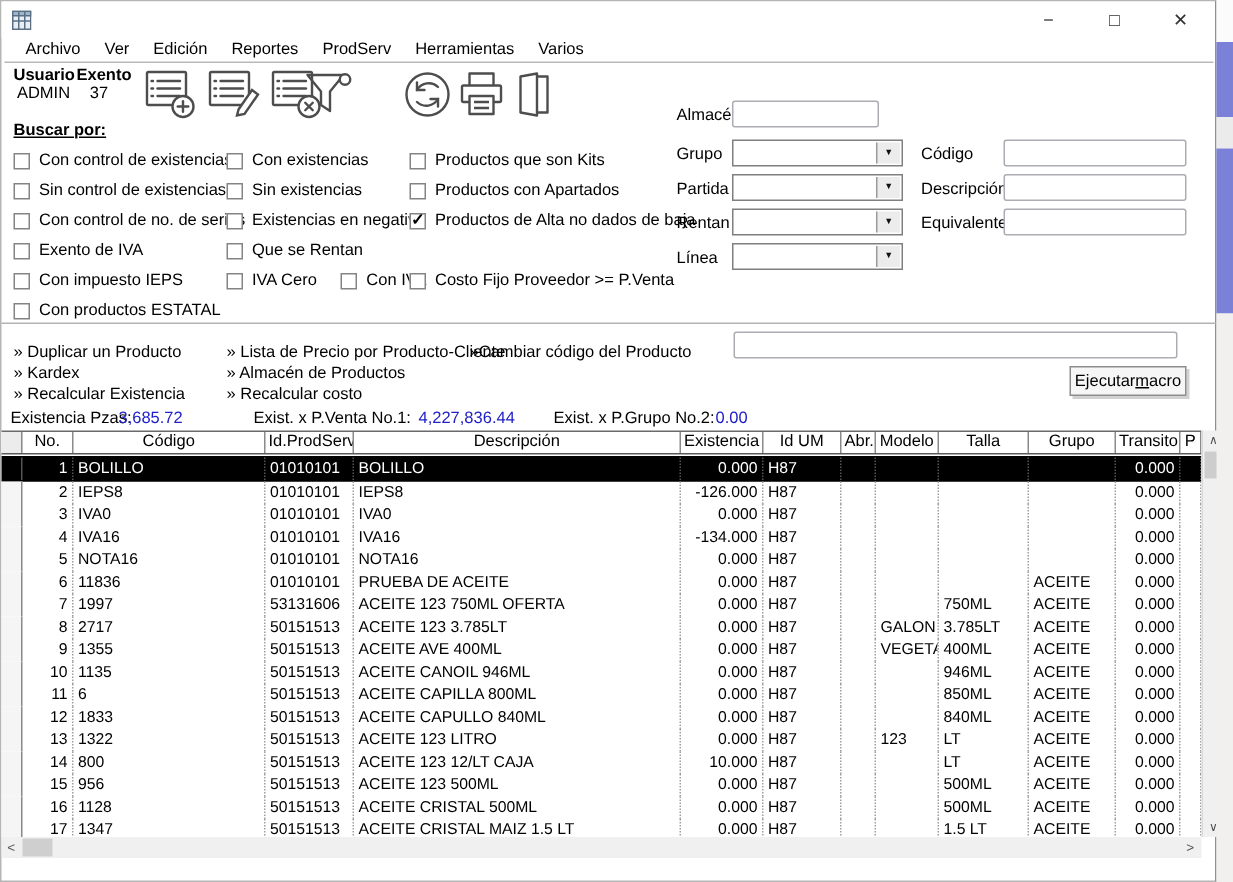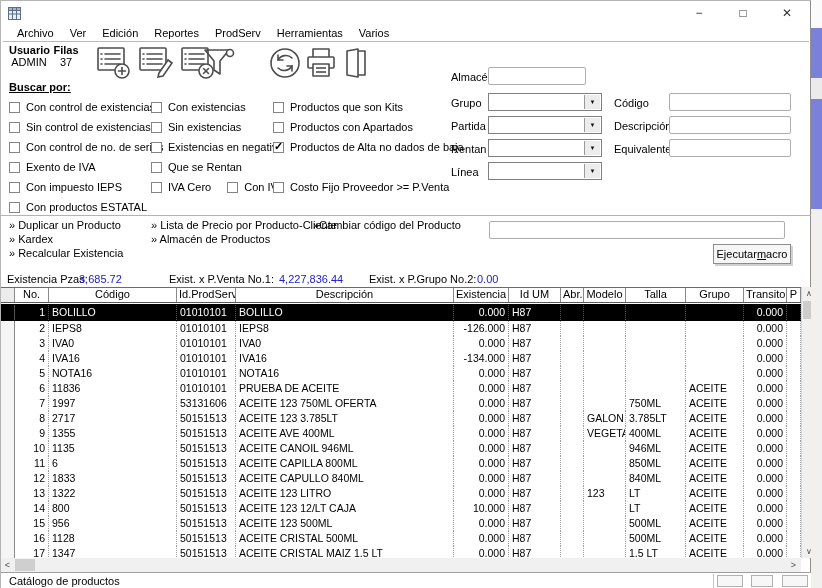--- a/index.html
+++ b/index.html
@@ -33,21 +33,21 @@
   
   .f-label{position:absolute;white-space:nowrap}
   .ti{position:absolute;height:18px;border:1px solid #abadb3;border-radius:2px;background:#fff;
       box-sizing:border-box;font:11px "Liberation Sans",sans-serif;padding:0 3px;outline:none}
   .dd{position:absolute;height:18px;width:114px;border:1px solid #7f7f7f;background:#fff;box-sizing:border-box}
   .dd .arrow{position:absolute;right:1px;top:1px;bottom:1px;width:15px;background:#ececec;
              border-left:1px solid #9a9a9a;display:flex;align-items:center;justify-content:center;
              font-size:6px;color:#111}
   #divider-mid{position:absolute;left:0;top:214px;width:810px;height:1px;background:#b3b3b3}
   
-  .link-col{position:absolute;top:218px}
+  .link-col{position:absolute;top:228px}
   .link-item{height:11px;margin-bottom:3px;white-space:nowrap}
   #macro-input{left:488px;top:220px;width:296px}
   #macro-btn{position:absolute;left:712px;top:243px;width:76px;height:18px;background:#f6f6f6;
              border:1px solid #8d8d8d;box-shadow:2px 2px 0 rgba(0,0,0,0.18);
              display:flex;align-items:center;justify-content:center;font-size:11px}
   
   .tot-label{position:absolute;top:272px;white-space:nowrap}
   .tot-value{position:absolute;top:272px;white-space:nowrap}
   
   #table-header{position:absolute;left:0;top:286px;width:800px;height:16px;white-space:nowrap;
@@ -117,21 +117,21 @@
       <span class="menu-item">ProdServ</span>
       <span class="menu-item">Herramientas</span>
       <span class="menu-item">Varios</span>
     </div>
 
   <div class="tb-stack" style="left:8px;top:43px;width:40px">
     <div class="tb-label">Usuario</div>
     <div>ADMIN</div>
   </div>
   <div class="tb-stack" style="left:50px;top:43px;width:30px">
-    <div class="tb-label">Filas</div>
+    <div class="tb-label">Exento</div>
     <div>37</div>
   </div>
   <div id="toolbar-icons">
       <span class="tool-icon" style="left: 95px;"><svg viewBox="0 0 36 34" fill="none" stroke="#4d4d4d" stroke-width="1.6" stroke-linecap="round">
           <rect x="2" y="2" width="26" height="22" rx="1"></rect>
           <line x1="9" y1="8" x2="24" y2="8"></line>
           <line x1="9" y1="13" x2="24" y2="13"></line>
           <line x1="9" y1="18" x2="24" y2="18"></line>
           <line x1="5" y1="8" x2="6" y2="8"></line>
           <line x1="5" y1="13" x2="6" y2="13"></line>
@@ -297,20 +297,21 @@
 
   <div id="links-area">
       <div class="link-col" style="left: 8px;">
         <div class="link-item">» Duplicar un Producto</div>
         <div class="link-item">» Kardex</div>
         <div class="link-item">» Recalcular Existencia</div>
       </div>
       <div class="link-col" style="left: 150px;">
         <div class="link-item">» Lista de Precio por Producto-Cliente</div>
         <div class="link-item">» Almacén de Productos</div>
+        <div class="link-item">» Recalcular costo</div>
       </div>
       <div class="link-col" style="left: 312px;">
         <div class="link-item">»Cambiar código del Producto</div>
       </div>
     </div>
   <input class="ti" id="macro-input" style="">
   <div id="macro-btn">Ejecutar <u>m</u>acro</div>
 
   <span class="tot-label" style="left:6px">Existencia Pzas:</span>
   <span class="tot-value" style="left: 78px; color: rgb(32, 32, 200);">3,685.72</span>
@@ -345,26 +346,19 @@
     <div id="vthumb"></div>
     <span class="sbtn" style="bottom:0">∨</span>
   </div>
 
   <div id="hscroll">
     <span class="hbtn" style="left:0">&lt;</span>
     <div id="hthumb"></div>
     <span class="hbtn" style="left:786px">&gt;</span>
   </div>
 
-  <div id="statusbar">
-    <span id="status-text">Catálogo de productos</span>
-    <span id="status-div"></span>
-    <span class="status-box" style="left:716px;width:26px"></span>
-    <span class="status-box" style="left:750px;width:22px"></span>
-    <span class="status-box" style="left:781px;width:26px"></span>
-  </div>
 </div>
 
 <div class="edge-seg" style="top:0;height:28px;background:#fbfbfb"></div>
 <div class="edge-seg" style="top:28px;height:50px;background:#7b80d8"></div>
 <div class="edge-seg" style="top:78px;height:21px;background:#ebebeb"></div>
 <div class="edge-seg" style="top:99px;height:110px;background:#7b80d8"></div>
 <div class="edge-seg" style="top:209px;height:379px;background:#f1f0ee"></div>
 
 </body></html>

